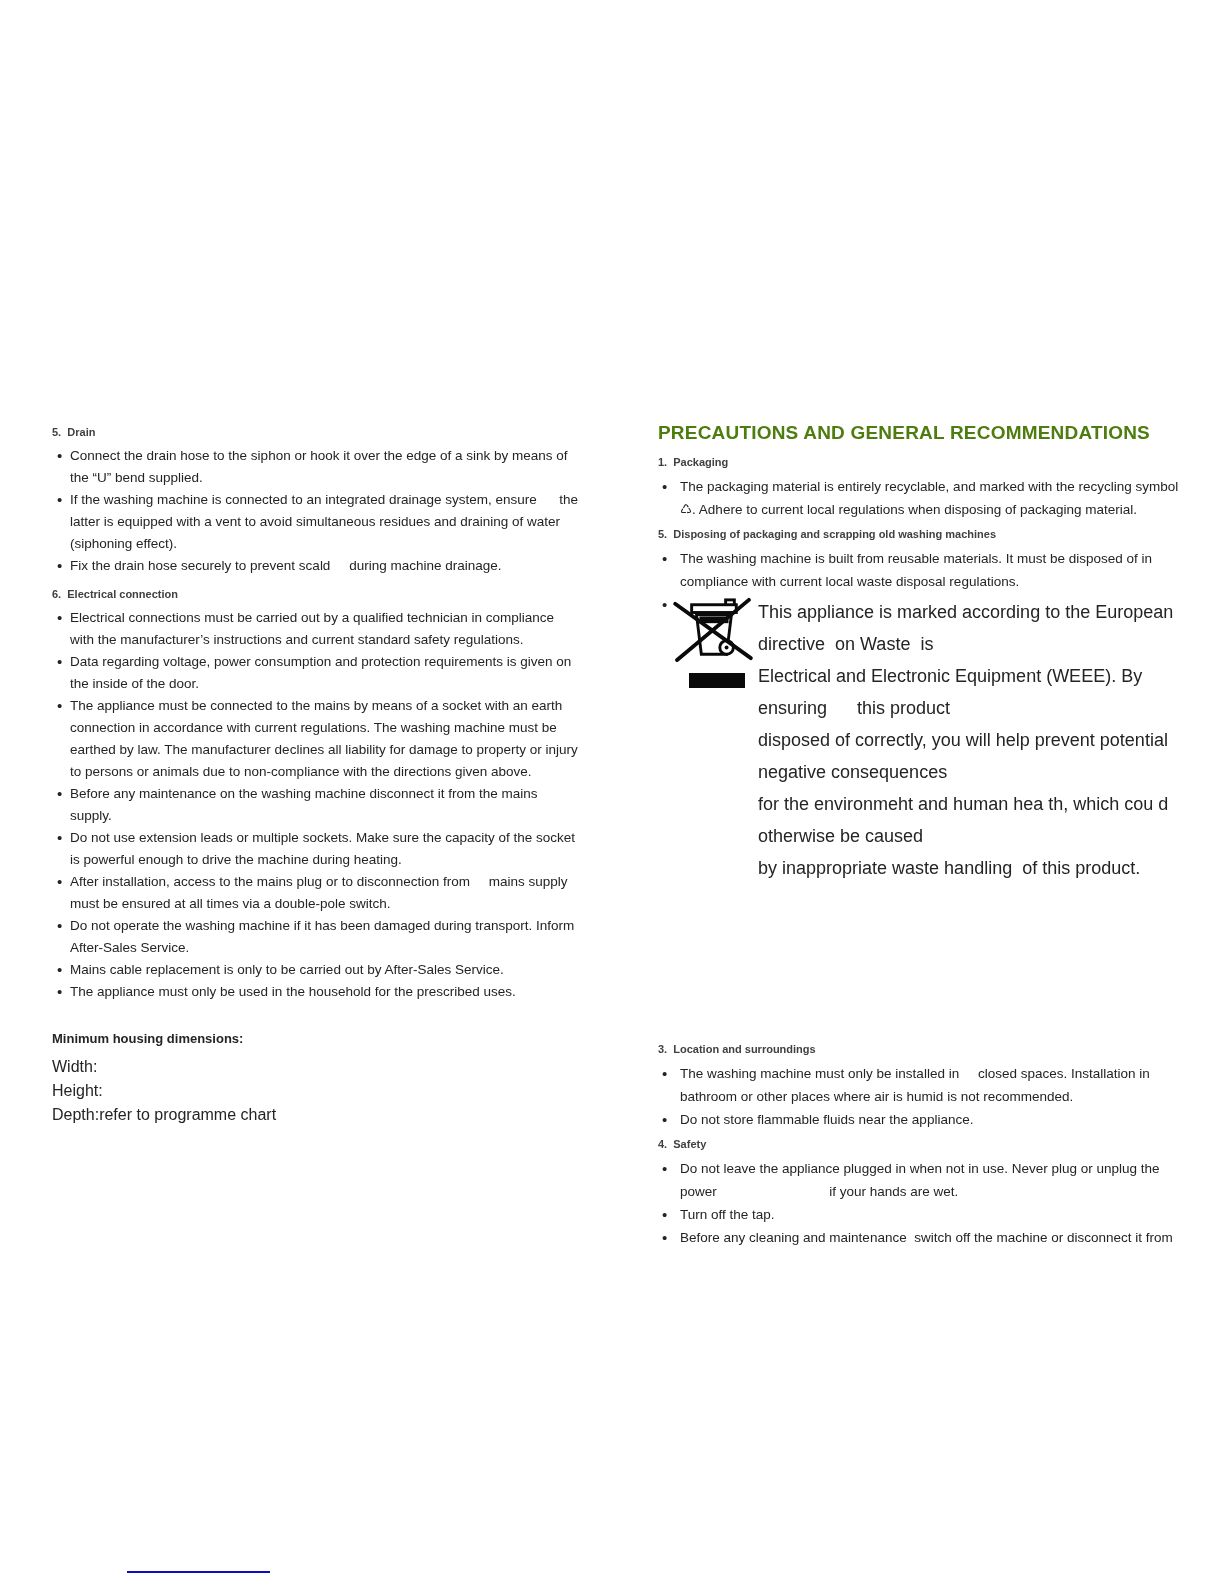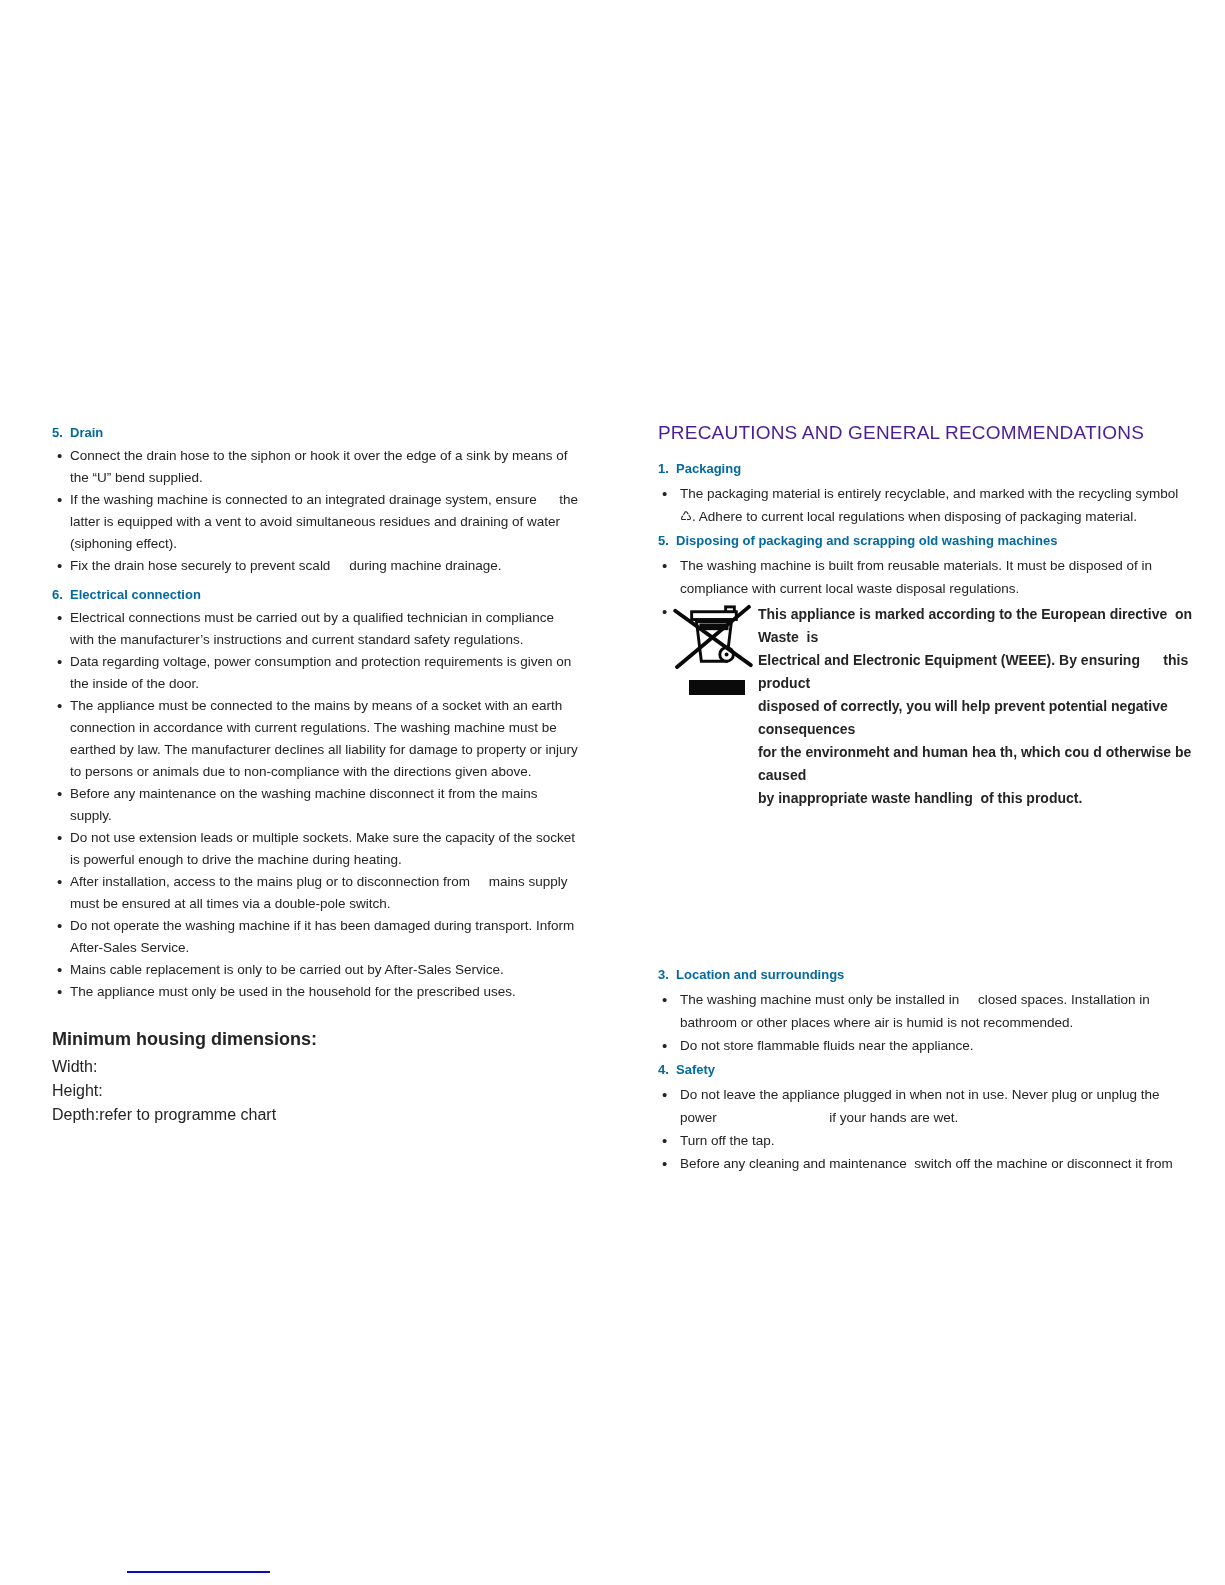--- a/index.html
+++ b/index.html
@@ -11,35 +11,35 @@
     font-family: "Liberation Sans", "DejaVu Sans", sans-serif;
     color: #242424;
     overflow: hidden;
   }
   .col { position: absolute; top: 420px; }
   .col-left  { left: 52px;  width: 578px; }
   .col-right { left: 658px; width: 552px; }
 
   .doc-title {
     font-size: 19px;
-    font-weight: normal;
+    font-weight: bold;
     letter-spacing: 0.2px;
     line-height: 26px;
-    margin: 0 0 10px 0;
-    white-space: pre-wrap;
-    color: #4c1d95;
+    margin: 0 0 3px 0;
+    white-space: pre-wrap;
+    color: #4d7c0f;
   }
   .section-heading {
-    font-size: 13px;
+    font-size: 11px;
     font-weight: bold;
     line-height: 24px;
     margin: 0;
     padding: 1px 0 1px 0;
     white-space: pre-wrap;
-    color: #0369a1;
+    color: #404040;
   }
   .bullets { list-style: none; margin: 0; padding: 0; }
   .bullet {
     position: relative;
     white-space: pre-wrap;
     font-size: 13.5px;
   }
   .col-left  .bullet { padding-left: 18px; line-height: 22px; }
   .col-right .bullet { padding-left: 22px; line-height: 23px; }
   .bullet::before {
@@ -47,44 +47,43 @@
     position: absolute;
     font-size: 15px;
   }
   .col-left  .bullet::before { left: 5px; top: 0; }
   .col-right .bullet::before { left: 4px; top: 0; }
   .col-left .section-heading { line-height: 23px; }
   .sec-gap { margin-top: 5px; }
 
   .housing { margin-top: 24px; }
   .housing-heading {
-    font-size: 18px;
+    font-size: 13px;
     font-weight: bold;
     line-height: 24px;
     margin: 0 0 4px 0;
     white-space: pre-wrap;
   }
   .housing-line { font-size: 16px; line-height: 24px; white-space: pre-wrap; }
 
   .weee-row { position: relative; display: flex; margin-top: 3px; padding-left: 0; }
   .weee-row::before {
     content: "\2022";
     position: absolute;
     left: 4px; top: 0;
     font-size: 15px;
   }
   .weee-figure { width: 84px; margin-left: 14px; flex: none; }
   .weee-bar { width: 56px; height: 15px; background: #0a0a0a; margin: 7px 0 0 17px; }
   .weee-text {
     flex: 1;
-    font-size: 14px;
-    line-height: 23px;
+    font-size: 18px;
+    line-height: 32px;
     white-space: pre-wrap;
     padding-left: 2px;
-    font-weight: bold;
   }
   .lower-gap { height: 152px; }
 
   .footer-underline {
     position: absolute;
     left: 127px;
     top: 1571px;
     width: 143px;
     height: 2px;
   }

